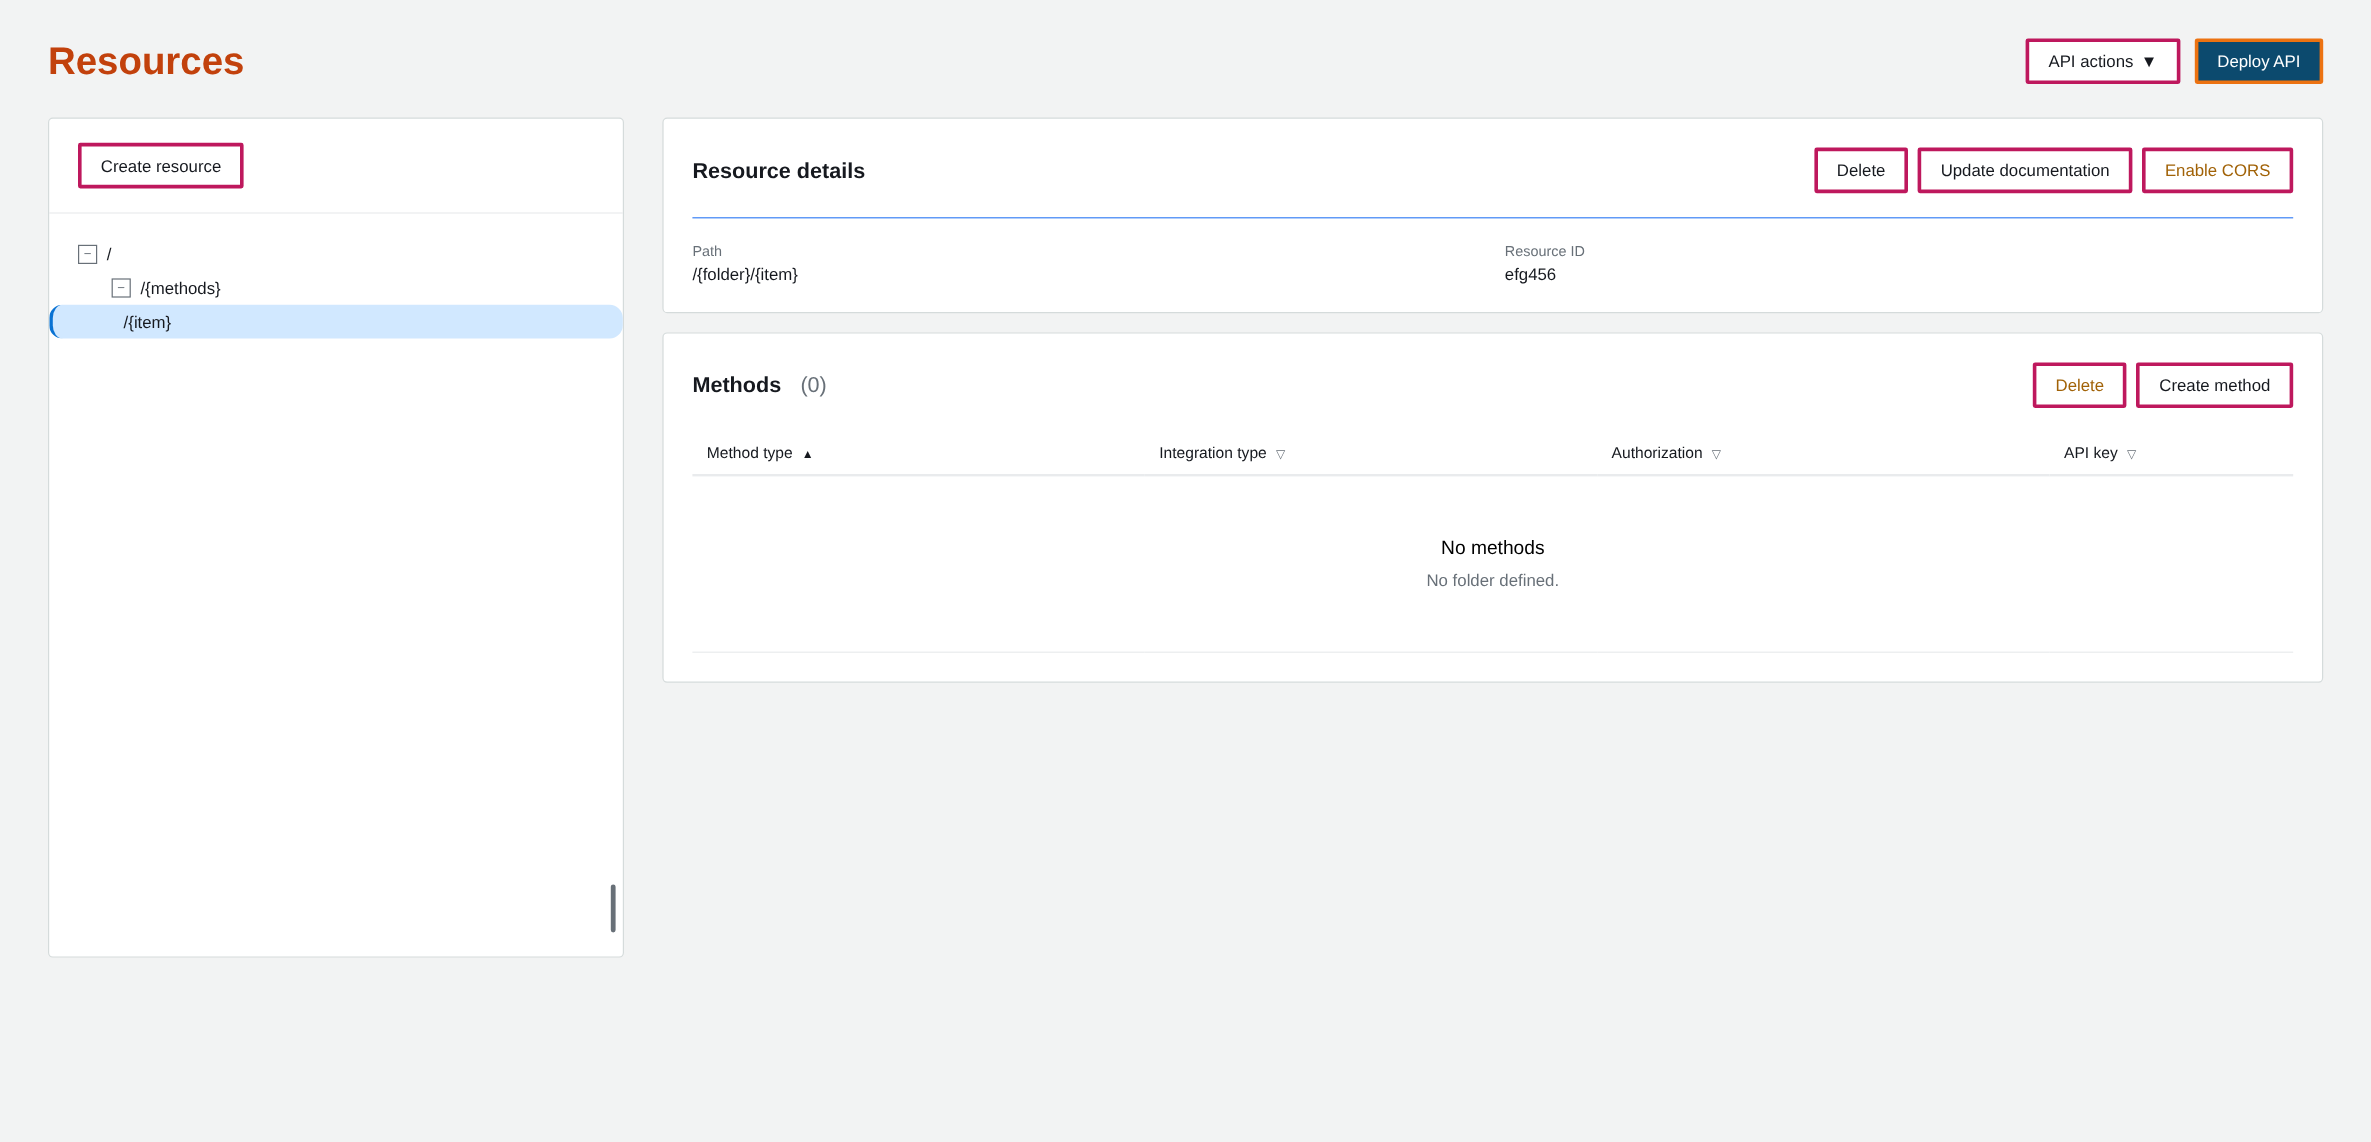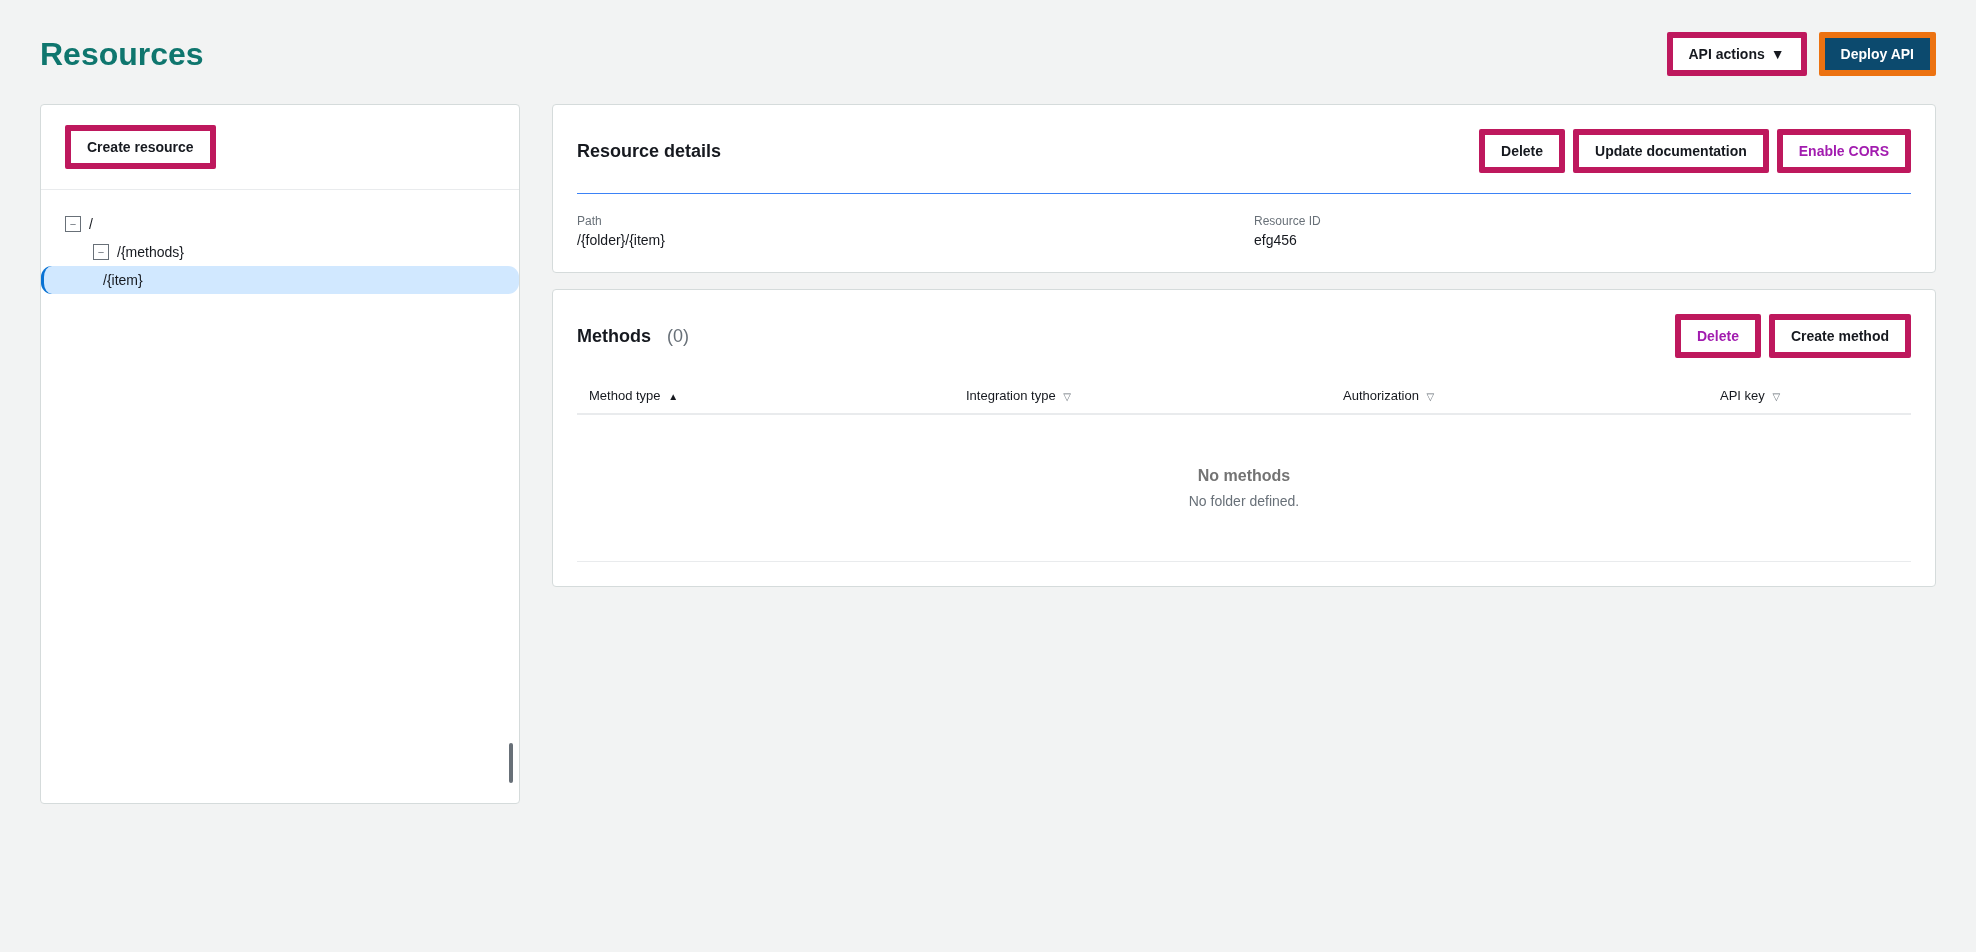--- a/index.html
+++ b/index.html
@@ -15,48 +15,48 @@
     }
     .page-header {
       display: flex;
       align-items: center;
       justify-content: space-between;
       margin-bottom: 28px;
     }
     .page-title {
       font-size: 32px;
       font-weight: 700;
-      color: #0f766e;
+      color: #c2410c;
     }
     .header-actions {
       display: flex;
       gap: 12px;
       align-items: center;
     }
     .btn {
       display: inline-flex;
       align-items: center;
       gap: 6px;
       padding: 8px 16px;
       font-size: 14px;
-      font-weight: 700;
+      font-weight: 400;
       border-radius: 2px;
       cursor: pointer;
-      border: 6px solid #be185d;
+      border: 3px solid #be185d;
       background: #fff;
       color: #16191f;
       white-space: nowrap;
     }
     .btn-primary {
       background: #0c4a6e;
       border-color: #ec7211;
       color: #fff;
     }
     .btn-disabled {
-      color: #a21caf;
+      color: #a16207;
       cursor: default;
     }
     .content-area {
       display: flex;
       gap: 32px;
       align-items: flex-start;
     }
     
     .left-panel {
       width: 480px;
@@ -200,22 +200,22 @@
     }
     .methods-table th .sort-icon-down {
       color: #687078;
     }
     .no-methods {
       text-align: center;
       padding: 40px 20px;
     }
     .no-methods-title {
       font-size: 16px;
-      font-weight: 700;
-      color: #737373;
+      font-weight: 400;
+      color: #000000;
       margin-bottom: 8px;
     }
     .no-methods-sub {
       font-size: 14px;
       color: #687078;
     }
     .methods-table td {
       padding: 12px;
       border-bottom: 1px solid #e9ebed;
     }

